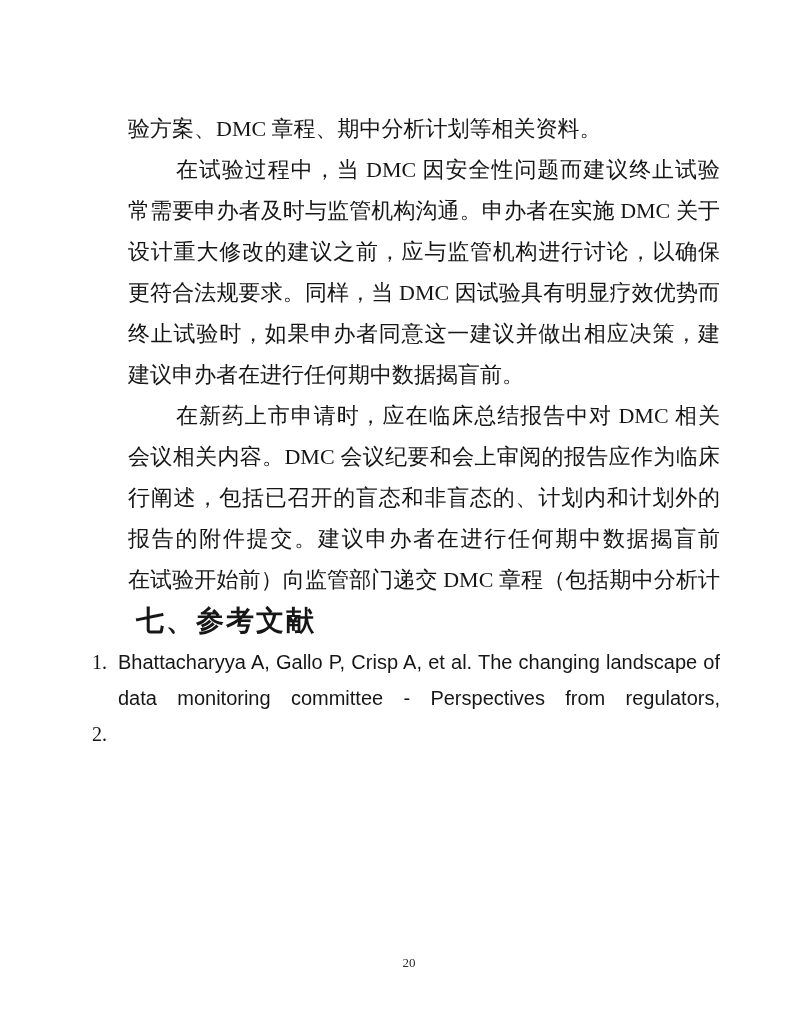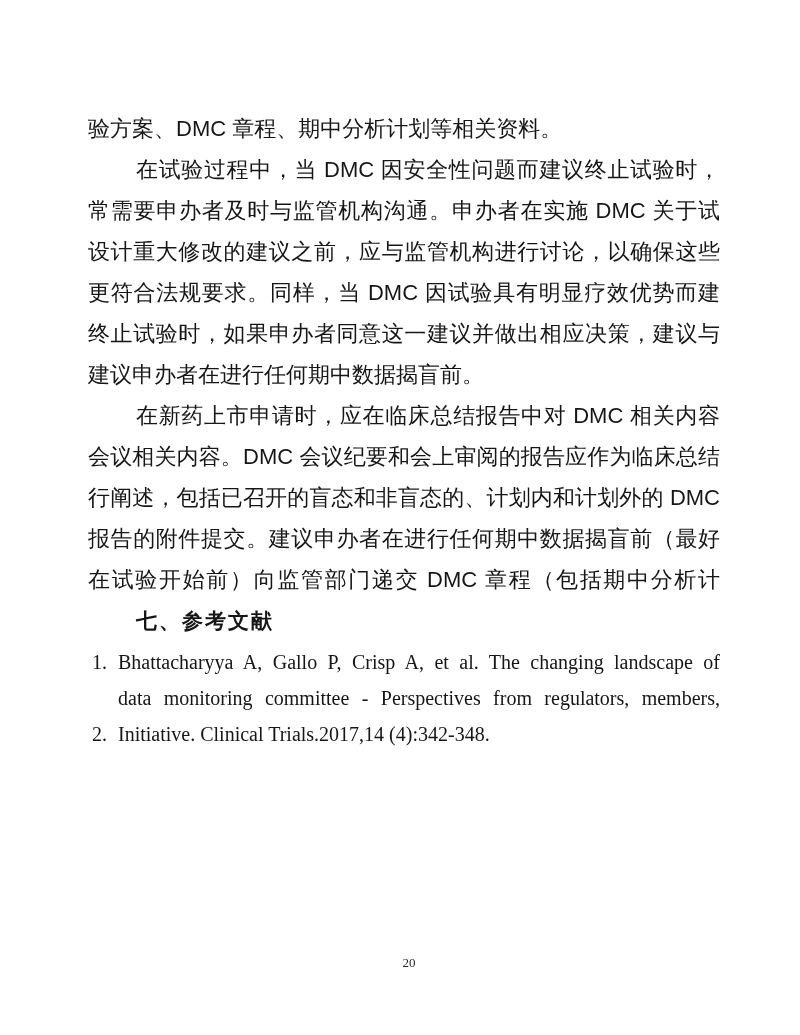--- a/index.html
+++ b/index.html
@@ -16,39 +16,40 @@
     overflow: hidden;
   }
   .textblock {
     position: absolute;
     left: 88px;
     top: 108px;
     width: 632px;
   }
   
   .cn-line {
-    font-family: Liberation Sans, sans-serif;
+    font-family: Liberation Serif, serif;
     font-size: 22px;
     line-height: 41px;
     height: 41px;
     overflow: hidden;
     text-align: left;
+    margin-left: 40px;
   }
   .cn-line.fill {
     text-align: justify;
     text-align-last: justify;
   }
   .cn-line.indent {
     text-indent: 48px;
   }
   
   .heading {
     font-family: "Liberation Sans", "DejaVu Sans", sans-serif;
     font-weight: 700;
-    font-size: 21px;
+    font-size: 28px;
     line-height: 41px;
     height: 41px;
     padding-left: 48px;
     letter-spacing: 2px;
   }
   
   .ref-list {
     margin-top: 3px;
   }
   .ref {
@@ -61,21 +62,21 @@
     padding-left: 4px;
     font-family: "Liberation Serif", "DejaVu Serif", serif;
     font-size: 20px;
     line-height: 36px;
   }
   .ref-lines {
     flex: 1 1 auto;
     min-width: 0;
   }
   .ref-line {
-    font-family: Liberation Serif, serif;
+    font-family: Liberation Sans, sans-serif;
     font-size: 20px;
     line-height: 36px;
     height: 36px;
     overflow: hidden;
     text-align: left;
   }
   .ref-line.fill {
     text-align: justify;
     text-align-last: justify;
   }
@@ -122,19 +123,18 @@
         <div class="ref">
           <span class="ref-num">1.</span>
           <div class="ref-lines">
             <div class="ref-line fill">Bhattacharyya A, Gallo P, Crisp A, et al. The changing landscape of</div>
             <div class="ref-line fill">data monitoring committee - Perspectives from regulators, members,</div>
           </div>
         </div>
         <div class="ref">
           <span class="ref-num">2.</span>
           <div class="ref-lines">
-            <div class="ref-line">Initiative. Clinical Trials.2017,14 (4):342-348.</div>
           </div>
         </div>
       </div>
   </div>
   <div class="footer">20</div>
 </div>
 
 </body></html>

